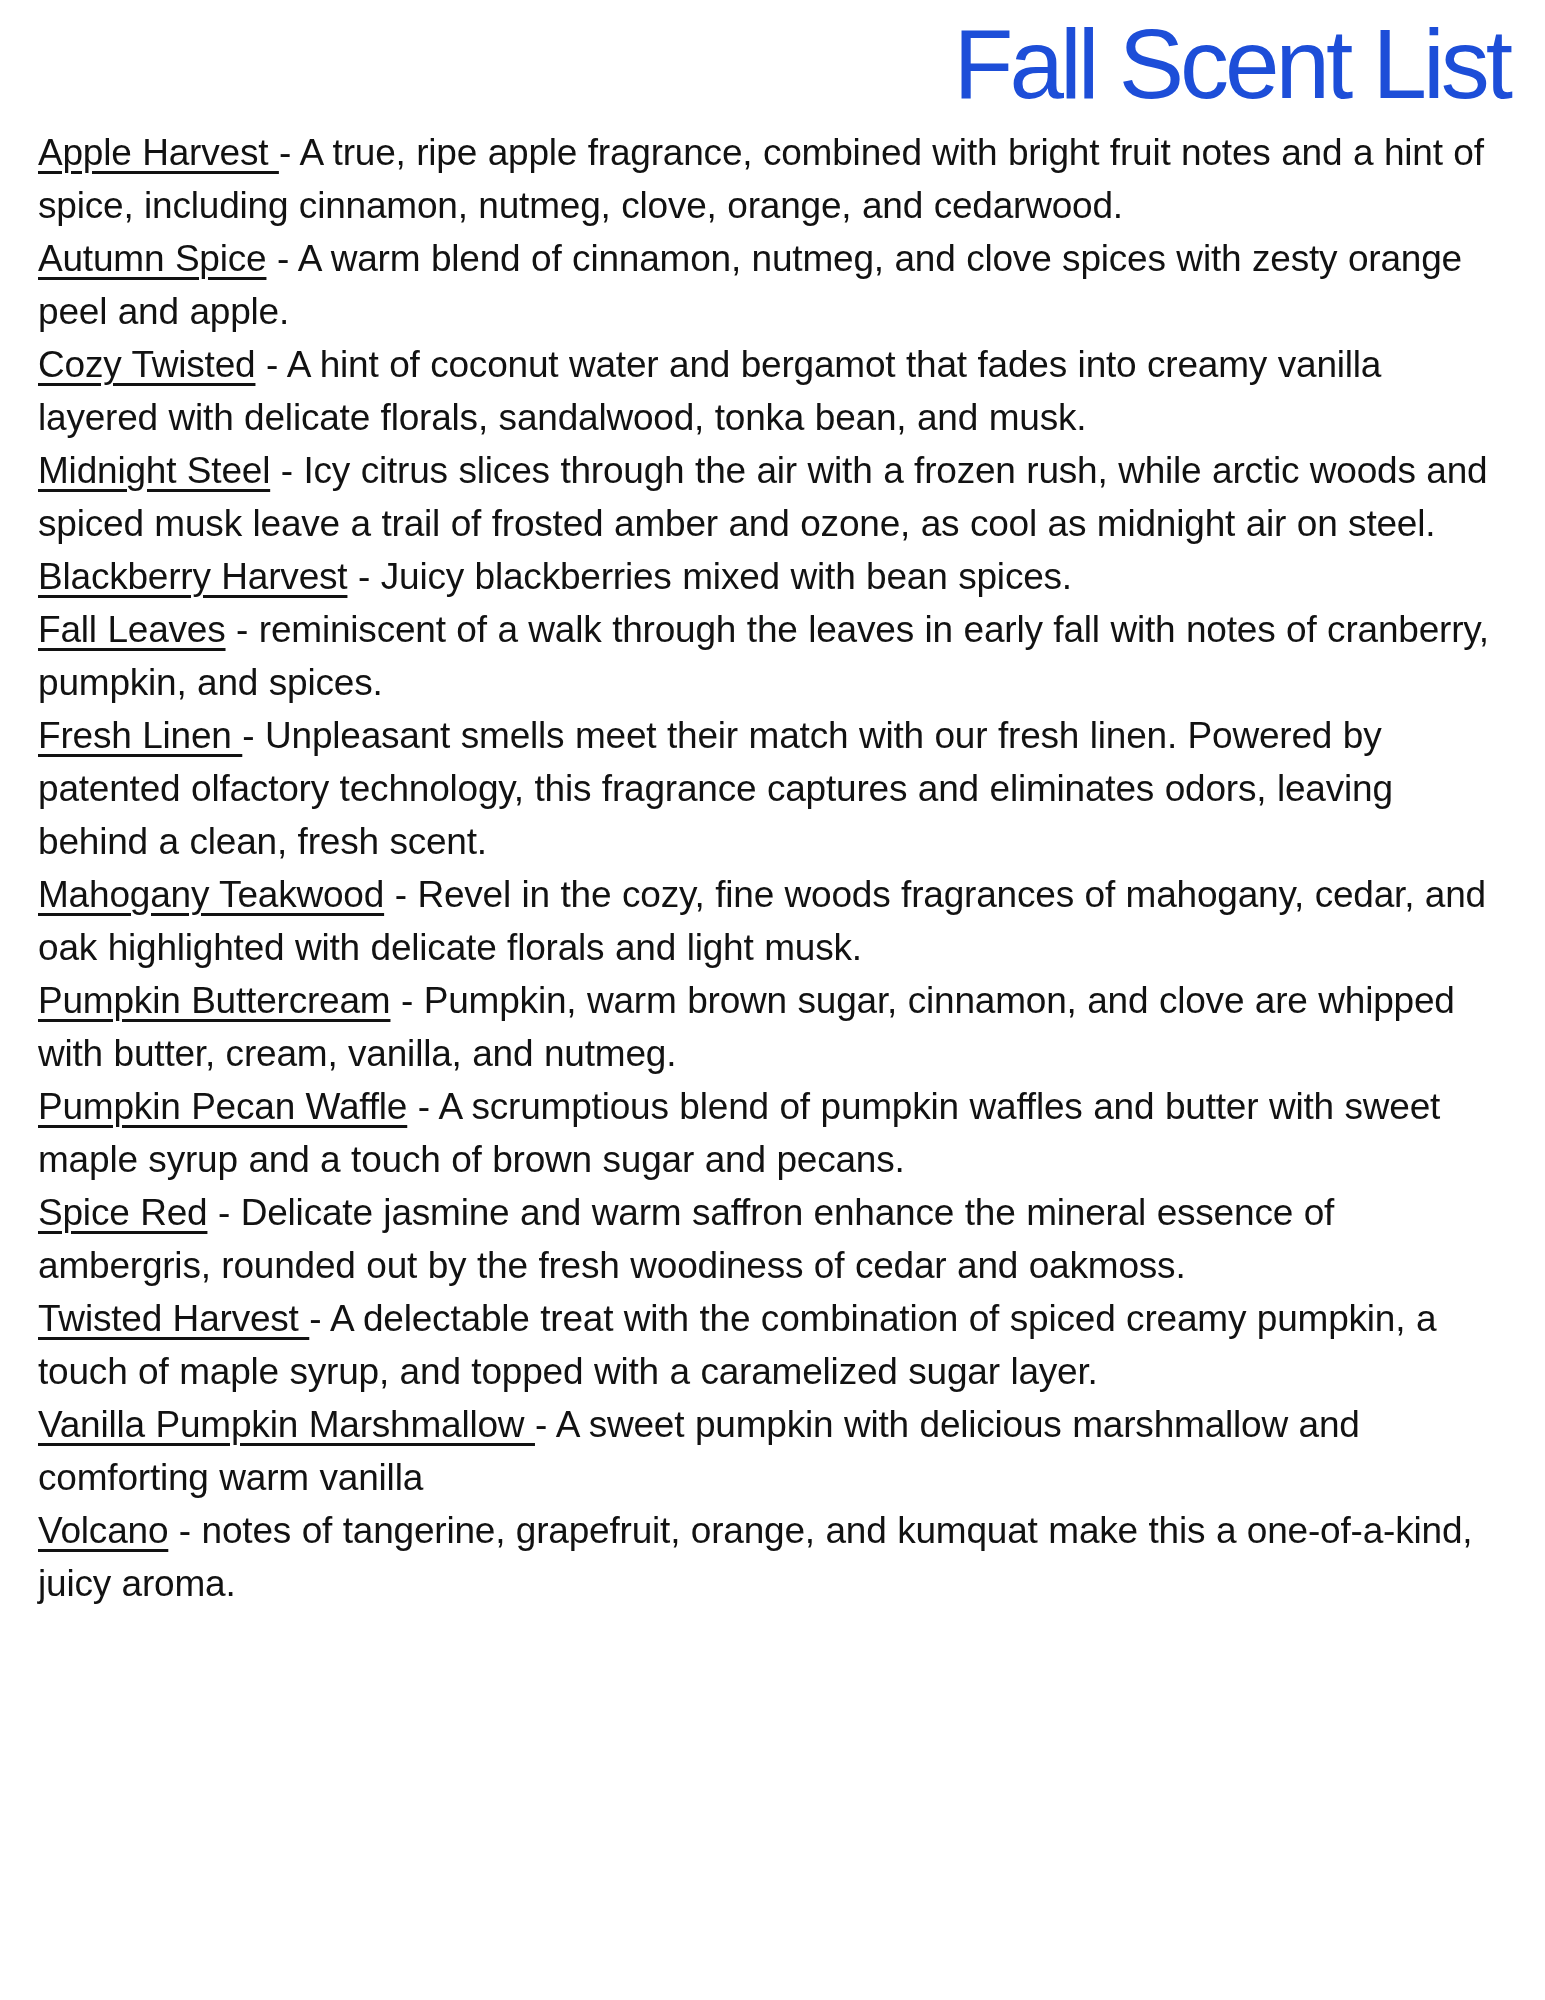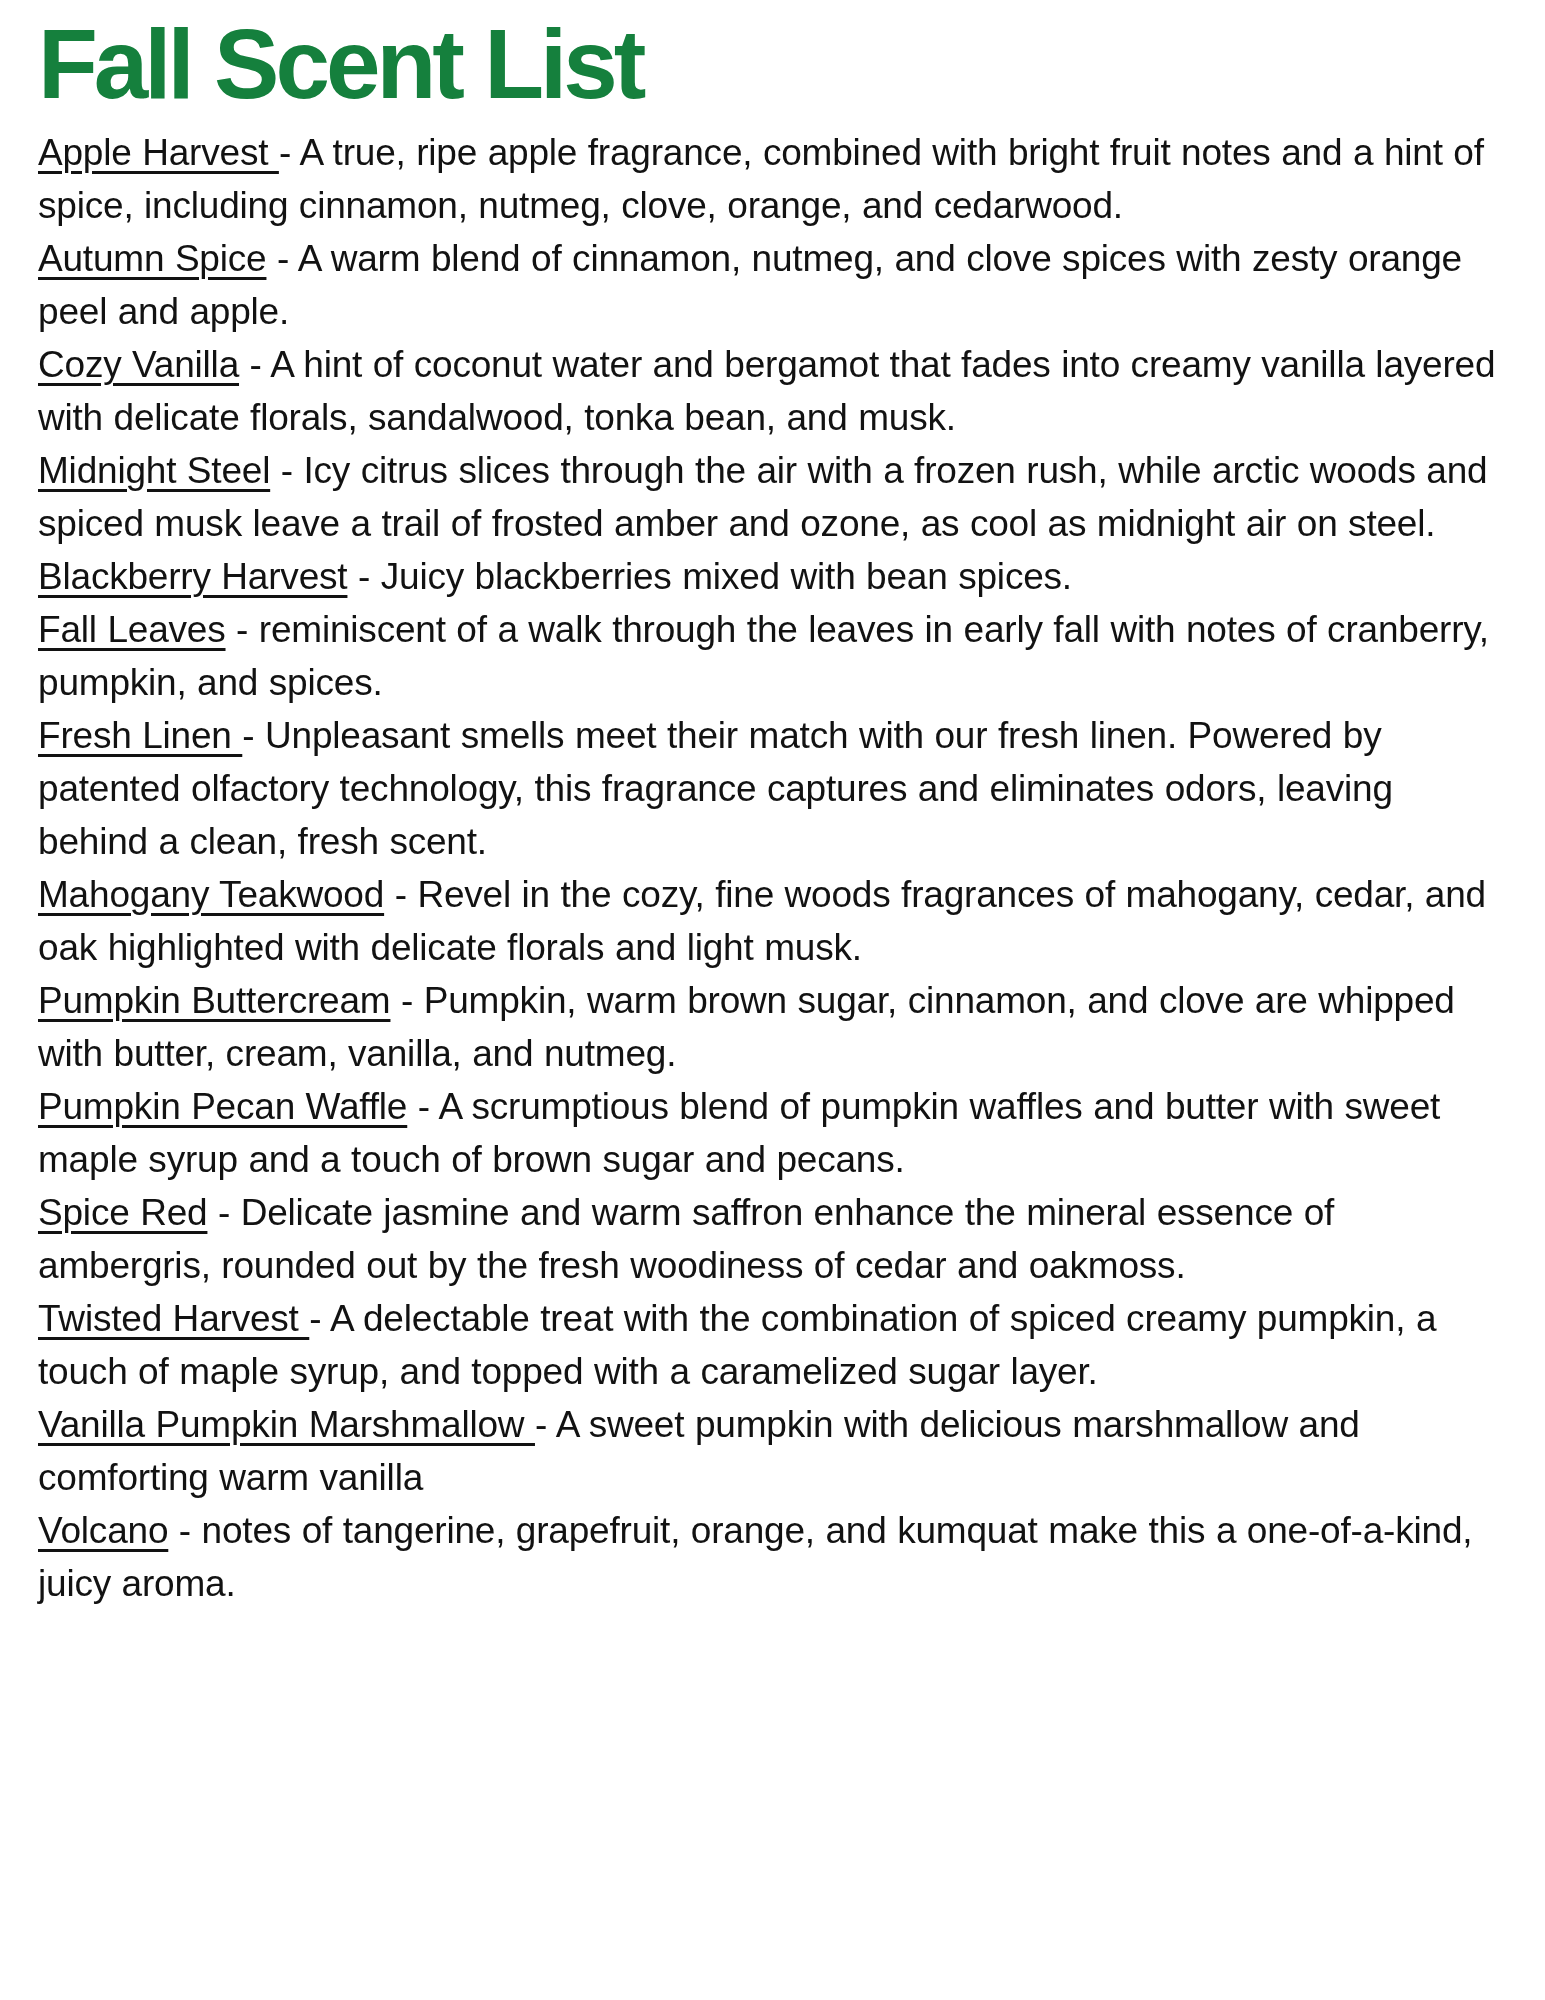--- a/index.html
+++ b/index.html
@@ -8,26 +8,26 @@
     height: 2000px;
     box-sizing: border-box;
     background: #ffffff;
     color: #000000;
     padding: 12px 36px 0 38px;
     font-family: "Liberation Sans", sans-serif;
     overflow: hidden;
   }
   .title {
     margin: 0 0 8px 0;
-    text-align: left;
+    text-align: right;
     font-size: 98px;
     line-height: 1.08;
-    font-weight: bold;
+    font-weight: normal;
     letter-spacing: -4px;
-    color: #15803d;
+    color: #1d4ed8;
   }
   .scent-list { margin: 0; padding: 0; }
   .entry {
     margin: 0;
     font-size: 37px;
     line-height: 53px;
     letter-spacing: -0.2px;
     color: #121212;
     word-spacing: 0.5px;
   }
@@ -40,21 +40,21 @@
 </style>
 </head>
 <body>
 
 <div class="page">
   <h1 class="title">Fall Scent List</h1>
 
   <div class="scent-list">
     <p class="entry"><span class="scent-name">Apple Harvest </span><span>- </span><span>A true, ripe apple fragrance, combined with bright fruit notes and a hint of spice, including cinnamon, nutmeg, clove, orange, and cedarwood.</span></p>
     <p class="entry"><span class="scent-name">Autumn Spice</span><span> - </span><span>A warm blend of cinnamon, nutmeg, and clove spices with zesty orange peel and apple.</span></p>
-    <p class="entry"><span class="scent-name">Cozy Vanilla</span><span> - </span><span>A hint of coconut water and bergamot that fades into creamy vanilla layered with delicate florals, sandalwood, tonka bean, and musk.</span></p>
+    <p class="entry"><span class="scent-name">Cozy Twisted</span><span> - </span><span>A hint of coconut water and bergamot that fades into creamy vanilla layered with delicate florals, sandalwood, tonka bean, and musk.</span></p>
     <p class="entry"><span class="scent-name">Midnight Steel</span><span> - </span><span>Icy citrus slices through the air with a frozen rush, while arctic woods and spiced musk leave a trail of frosted amber and ozone, as cool as midnight air on steel.</span></p>
     <p class="entry"><span class="scent-name">Blackberry Harvest</span><span> - </span><span>Juicy blackberries mixed with bean spices.</span></p>
     <p class="entry"><span class="scent-name">Fall Leaves</span><span> - </span><span>reminiscent of a walk through the leaves in early fall with notes of cranberry, pumpkin, and spices.</span></p>
     <p class="entry"><span class="scent-name">Fresh Linen </span><span>- </span><span>Unpleasant smells meet their match with our fresh linen. Powered by patented olfactory technology, this fragrance captures and eliminates odors, leaving behind a clean, fresh scent.</span></p>
     <p class="entry"><span class="scent-name">Mahogany Teakwood</span><span> - </span><span>Revel in the cozy, fine woods fragrances of mahogany, cedar, and oak highlighted with delicate florals and light musk.</span></p>
     <p class="entry"><span class="scent-name">Pumpkin Buttercream</span><span> - </span><span>Pumpkin, warm brown sugar, cinnamon, and clove are whipped with butter, cream, vanilla, and nutmeg.</span></p>
     <p class="entry"><span class="scent-name">Pumpkin Pecan Waffle</span><span> - </span><span>A scrumptious blend of pumpkin waffles and butter with sweet maple syrup and a touch of brown sugar and pecans.</span></p>
     <p class="entry"><span class="scent-name">Spice Red</span><span> - </span><span>Delicate jasmine and warm saffron enhance the mineral essence of ambergris, rounded out by the fresh woodiness of cedar and oakmoss.</span></p>
     <p class="entry"><span class="scent-name">Twisted Harvest </span><span>- </span><span>A delectable treat with the combination of spiced creamy pumpkin, a touch of maple syrup, and topped with a caramelized sugar layer.</span></p>
     <p class="entry"><span class="scent-name">Vanilla Pumpkin Marshmallow </span><span>- </span><span>A sweet pumpkin with delicious marshmallow and comforting warm vanilla</span></p>

